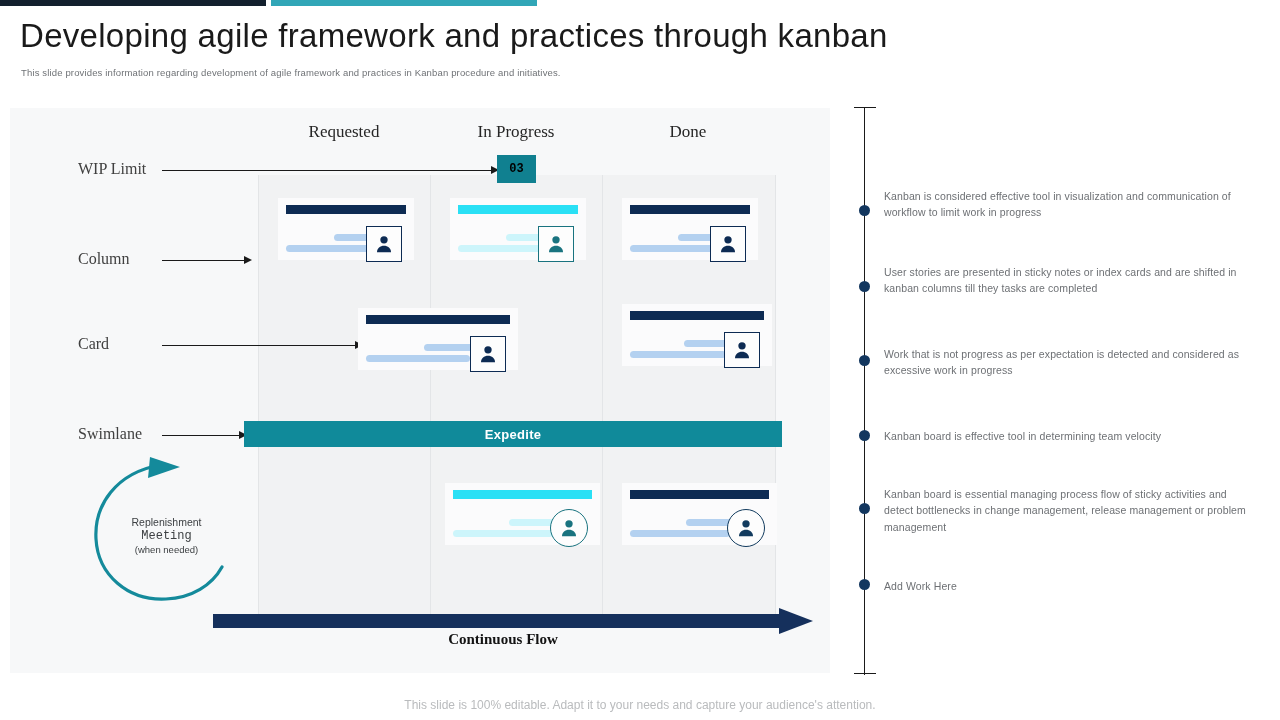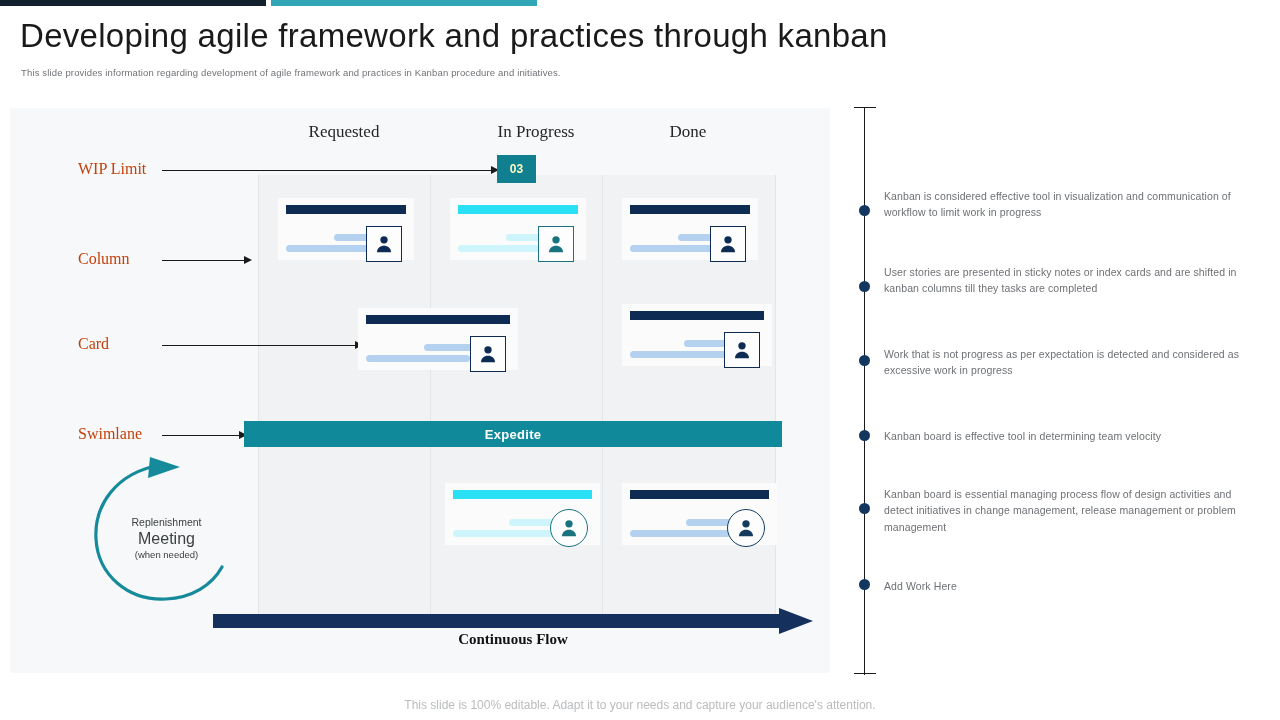--- a/index.html
+++ b/index.html
@@ -76,29 +76,29 @@
   .col-header {
     position: absolute;
     top: 14px;
     width: 172px;
     text-align: center;
     font-family: "Liberation Serif", serif;
     font-size: 17px;
     color: #262626;
   }
   #col-header-requested { left: 248px; }
-  #col-header-inprogress { left: 440px; }
+  #col-header-inprogress { left: 420px; }
   #col-header-done { left: 592px; }
 
   
   .row-label {
     position: absolute;
     font-family: "Liberation Serif", serif;
     font-size: 16px;
-    color: #c2410c;
+    color: #404040;
     white-space: nowrap;
   }
   #label-wip    { left: 68px; top: 52px; }
   #label-column { left: 68px; top: 142px; }
   #label-card   { left: 68px; top: 227px; }
   #label-swim   { left: 68px; top: 317px; }
 
   
   .arrow-line {
     position: absolute;
@@ -120,22 +120,22 @@
   #arrow-card-head   { left: 345px; top: 233px; }
   #arrow-swim-line   { left: 152px; top: 327px; width: 78px; }
   #arrow-swim-head   { left: 229px; top: 323px; }
 
   
   #wip-badge {
     position: absolute;
     left: 487px; top: 47px;
     width: 39px; height: 28px;
     background: #108090;
-    color: #fef9c3;
-    font-family: Liberation Sans, sans-serif;
+    color: #000000;
+    font-family: Liberation Mono, monospace;
     font-size: 12px;
     font-weight: bold;
     display: flex;
     align-items: center;
     justify-content: center;
   }
 
   
   .card {
     position: absolute;
@@ -234,32 +234,32 @@
   }
   #replenish-text {
     position: absolute;
     left: 94px; top: 408px;
     width: 125px;
     text-align: center;
     color: #3d4043;
     line-height: 1.25;
   }
   #replenish-text .l1 { font-size: 10.5px; display: block; }
-  #replenish-text .l2 { font-size: 16px; display: block; }
+  #replenish-text .l2 { font-size: 12px; display: block; font-family: Liberation Mono, monospace; }
   #replenish-text .l3 { font-size: 9.5px; display: block; }
 
   
   #flow-arrow {
     position: absolute;
     left: 203px; top: 500px;
     width: 600px; height: 26px;
   }
   #flow-label {
     position: absolute;
-    left: 203px; top: 523px;
+    left: 193px; top: 523px;
     width: 600px;
     text-align: center;
     font-family: "Liberation Serif", serif;
     font-size: 15px;
     font-weight: bold;
     color: #131313;
   }
 
   
   #timeline {
@@ -470,16 +470,16 @@
   <div class="timeline-dot" style="top:255px"></div>
   <div class="timeline-dot" style="top:330px"></div>
   <div class="timeline-dot" style="top:403px"></div>
   <div class="timeline-dot" style="top:479px"></div>
 </div>
 
 <div class="bullet-text" style="top:188px">Kanban is considered effective tool in visualization and communication of workflow to limit work in progress</div>
 <div class="bullet-text" style="top:264px">User stories are presented in sticky notes or index cards and are shifted in kanban columns till they tasks are completed</div>
 <div class="bullet-text" style="top:346px">Work that is not progress as per expectation is detected and considered as excessive work in progress</div>
 <div class="bullet-text" style="top:428px">Kanban board is effective tool in determining team velocity</div>
-<div class="bullet-text" style="top:486px">Kanban board is essential managing process flow of design activities and detect initiatives in change management, release management or problem management</div>
+<div class="bullet-text" style="top:486px">Kanban board is essential managing process flow of sticky activities and detect bottlenecks in change management, release management or problem management</div>
 <div class="bullet-text" style="top:578px">Add Work Here</div>
 
 <div id="footer-note">This slide is 100% editable. Adapt it to your needs and capture your audience's attention.</div>
 
 </body></html>

